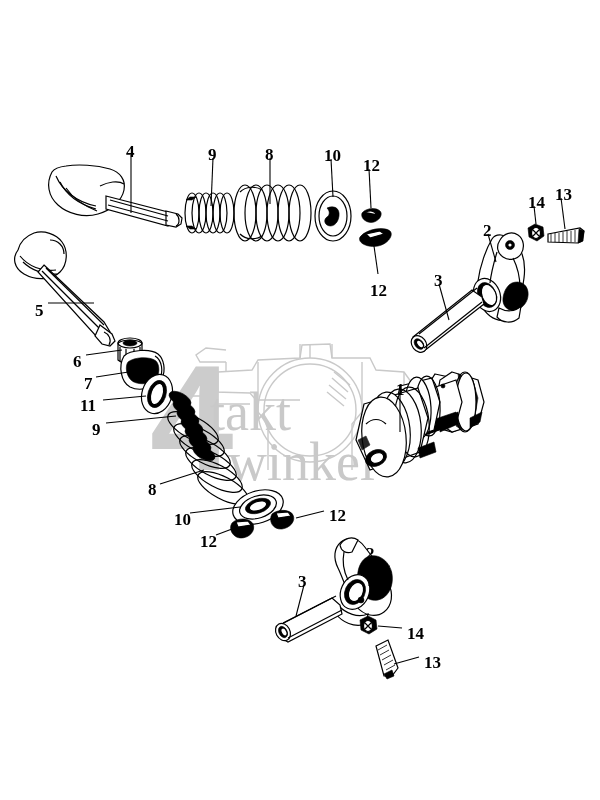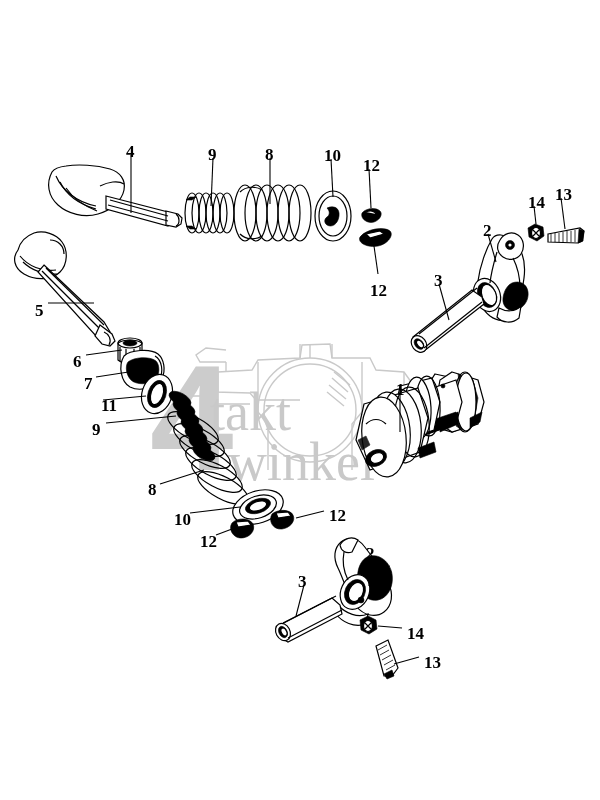--- a/index.html
+++ b/index.html
@@ -405,21 +405,21 @@
     <span class="callout" style="left:324px;top:147px">10</span>
     <span class="callout" style="left:363px;top:157px">12</span>
     <span class="callout" style="left:528px;top:194px">14</span>
     <span class="callout" style="left:555px;top:186px">13</span>
     <span class="callout" style="left:483px;top:222px">2</span>
     <span class="callout" style="left:434px;top:272px">3</span>
     <span class="callout" style="left:370px;top:282px">12</span>
     <span class="callout" style="left:35px;top:302px">5</span>
     <span class="callout" style="left:73px;top:353px">6</span>
     <span class="callout" style="left:84px;top:375px">7</span>
-    <span class="callout" style="left:101px;top:397px">11</span>
+    <span class="callout" style="left:80px;top:397px">11</span>
     <span class="callout" style="left:92px;top:421px">9</span>
     <span class="callout" style="left:396px;top:381px">1</span>
     <span class="callout" style="left:148px;top:481px">8</span>
     <span class="callout" style="left:174px;top:511px">10</span>
     <span class="callout" style="left:329px;top:507px">12</span>
     <span class="callout" style="left:200px;top:533px">12</span>
     <span class="callout" style="left:366px;top:545px">2</span>
     <span class="callout" style="left:298px;top:573px">3</span>
     <span class="callout" style="left:407px;top:625px">14</span>
     <span class="callout" style="left:424px;top:654px">13</span>

